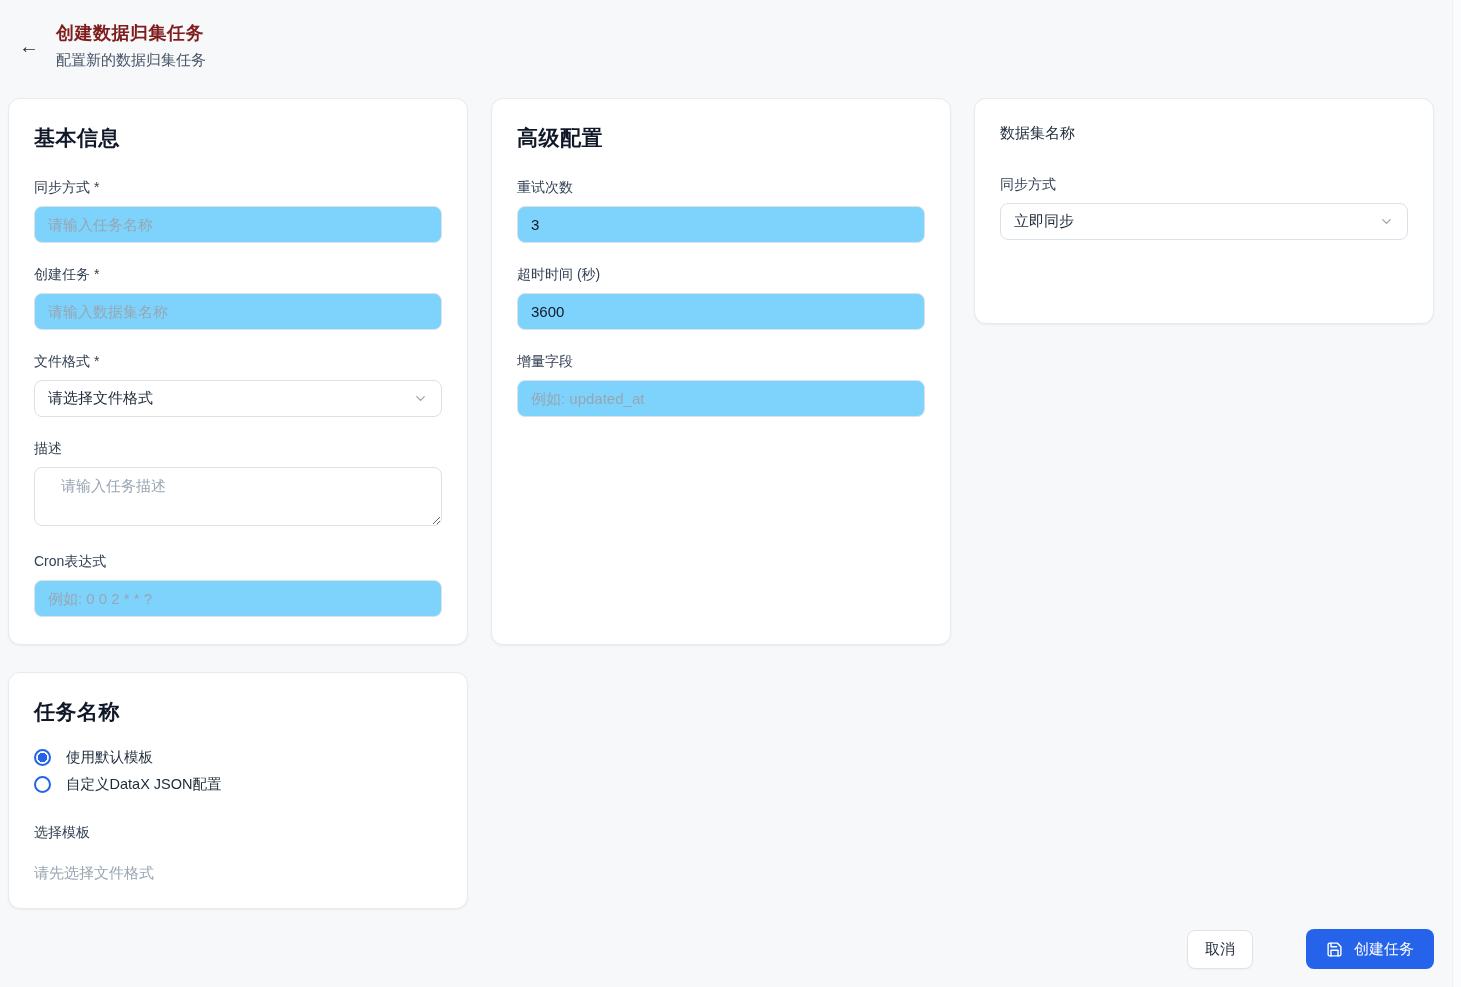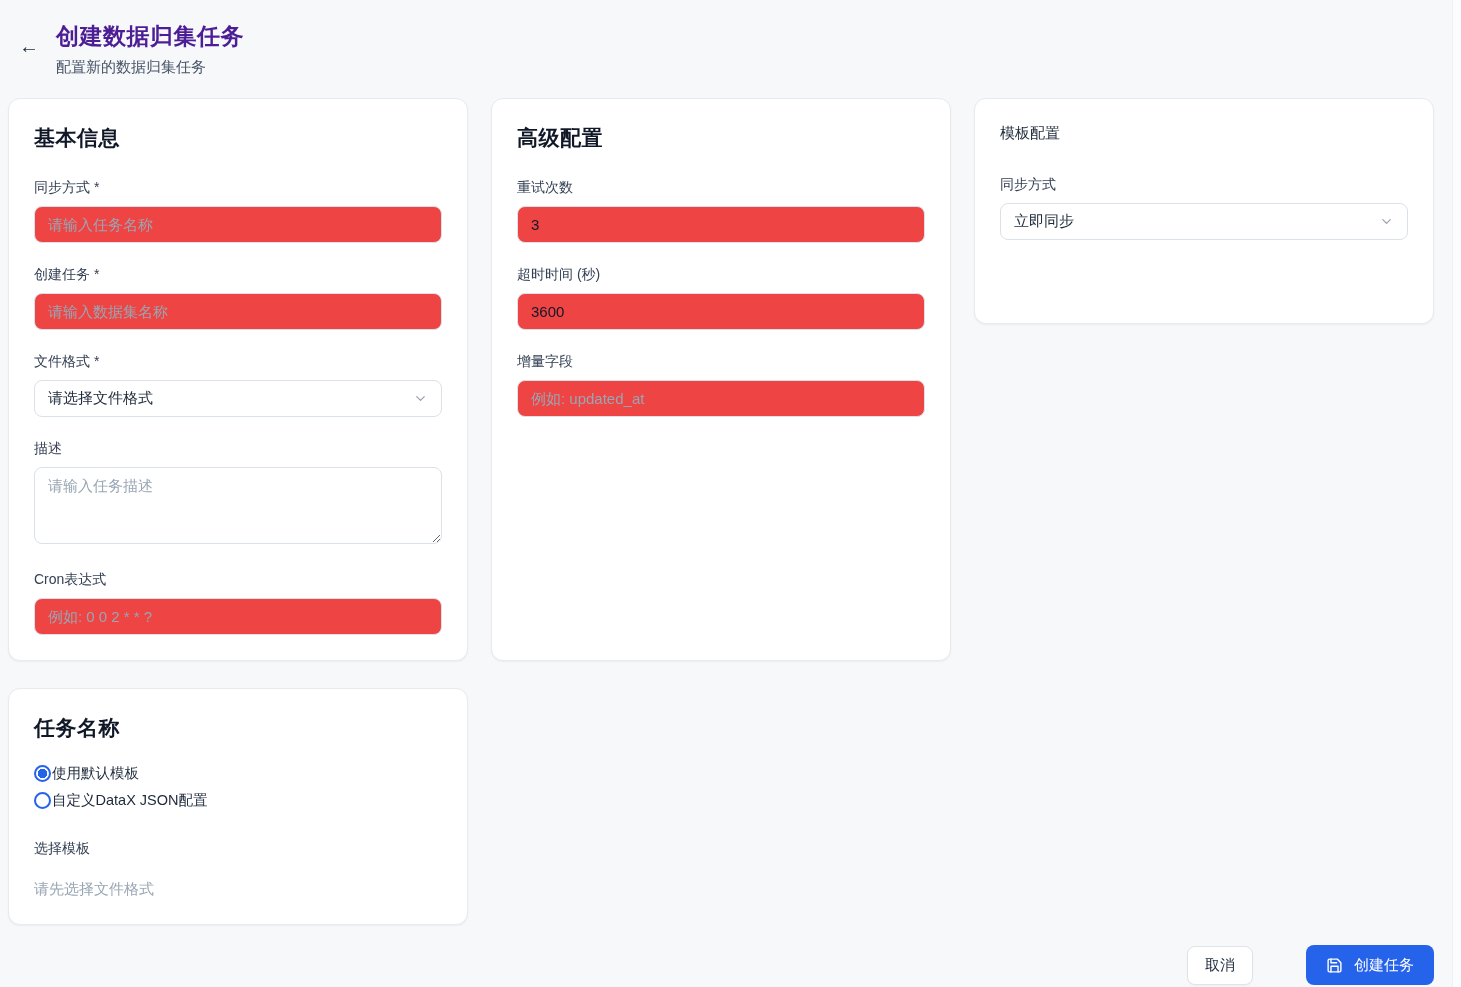--- a/index.html
+++ b/index.html
@@ -23,23 +23,23 @@
     background: transparent;
     border: none;
     font-size: 20px;
     line-height: 1;
     color: #1d2939;
     cursor: pointer;
     padding: 6px 4px;
     margin-top: 9px;
   }
   .title-block h1 {
-    font-size: 23px;
+    font-size: 18px;
     font-weight: 700;
-    color: #4c1d95;
+    color: #7f1d1d;
     letter-spacing: 0.5px;
   }
   .title-block p {
     font-size: 15px;
     color: #475467;
     margin-top: 6px;
   }
   
   .content {
     padding: 0 27px 0 8px;
@@ -83,31 +83,31 @@
     margin-bottom: 9px;
   }
   .text-input {
     width: 100%;
     height: 37px;
     border: 1px solid #dbe1e8;
     border-radius: 8px;
     padding: 15px 13px;
     font-size: 15px;
     color: #101828;
-    background: #ef4444;
+    background: #7dd3fc;
     outline: none;
     font-family: inherit;
   }
   .text-input::placeholder { color: #98a6b3; }
   textarea.text-area {
     width: 100%;
-    height: 77px;
+    height: 59px;
     border: 1px solid #dbe1e8;
     border-radius: 8px;
-    padding: 9px 13px;
+    padding: 9px 26px;
     font-size: 15px;
     color: #101828;
     background: #fff;
     outline: none;
     font-family: inherit;
     resize: both;
   }
   textarea.text-area::placeholder { color: #98a6b3; }
   .select {
     display: flex;
@@ -120,21 +120,21 @@
     font-size: 15px;
     color: #1d2939;
     background: #fff;
     cursor: pointer;
   }
   .select .chev { display: flex; align-items: center; }
   
   .radio-row {
     display: flex;
     align-items: center;
-    gap: 1px;
+    gap: 15px;
     margin-bottom: 8px;
     cursor: pointer;
   }
   .radio-row input[type="radio"] {
     appearance: none;
     -webkit-appearance: none;
     width: 17px;
     height: 17px;
     border: 2px solid var(--primary, #2563eb);
     border-radius: 50%;
@@ -263,21 +263,21 @@
         <input type="text" class="text-input" value="3600" style="">
       </div>
 
       <div class="field">
         <label>增量字段</label>
         <input type="text" class="text-input" placeholder="例如: updated_at" style="">
       </div>
     </section>
 
     <section class="card sync-card">
-      <h3 class="plain-title">模板配置</h3>
+      <h3 class="plain-title">数据集名称</h3>
 
       <div class="field">
         <label>同步方式</label>
         <div class="select">
           <span>立即同步</span>
           <span class="chev">
             <svg width="15" height="15" viewBox="0 0 24 24" fill="none" stroke="#9aa2ae" stroke-width="2" stroke-linecap="round" stroke-linejoin="round">
                 <polyline points="6 9 12 15 18 9"></polyline>
               </svg>
           </span>

